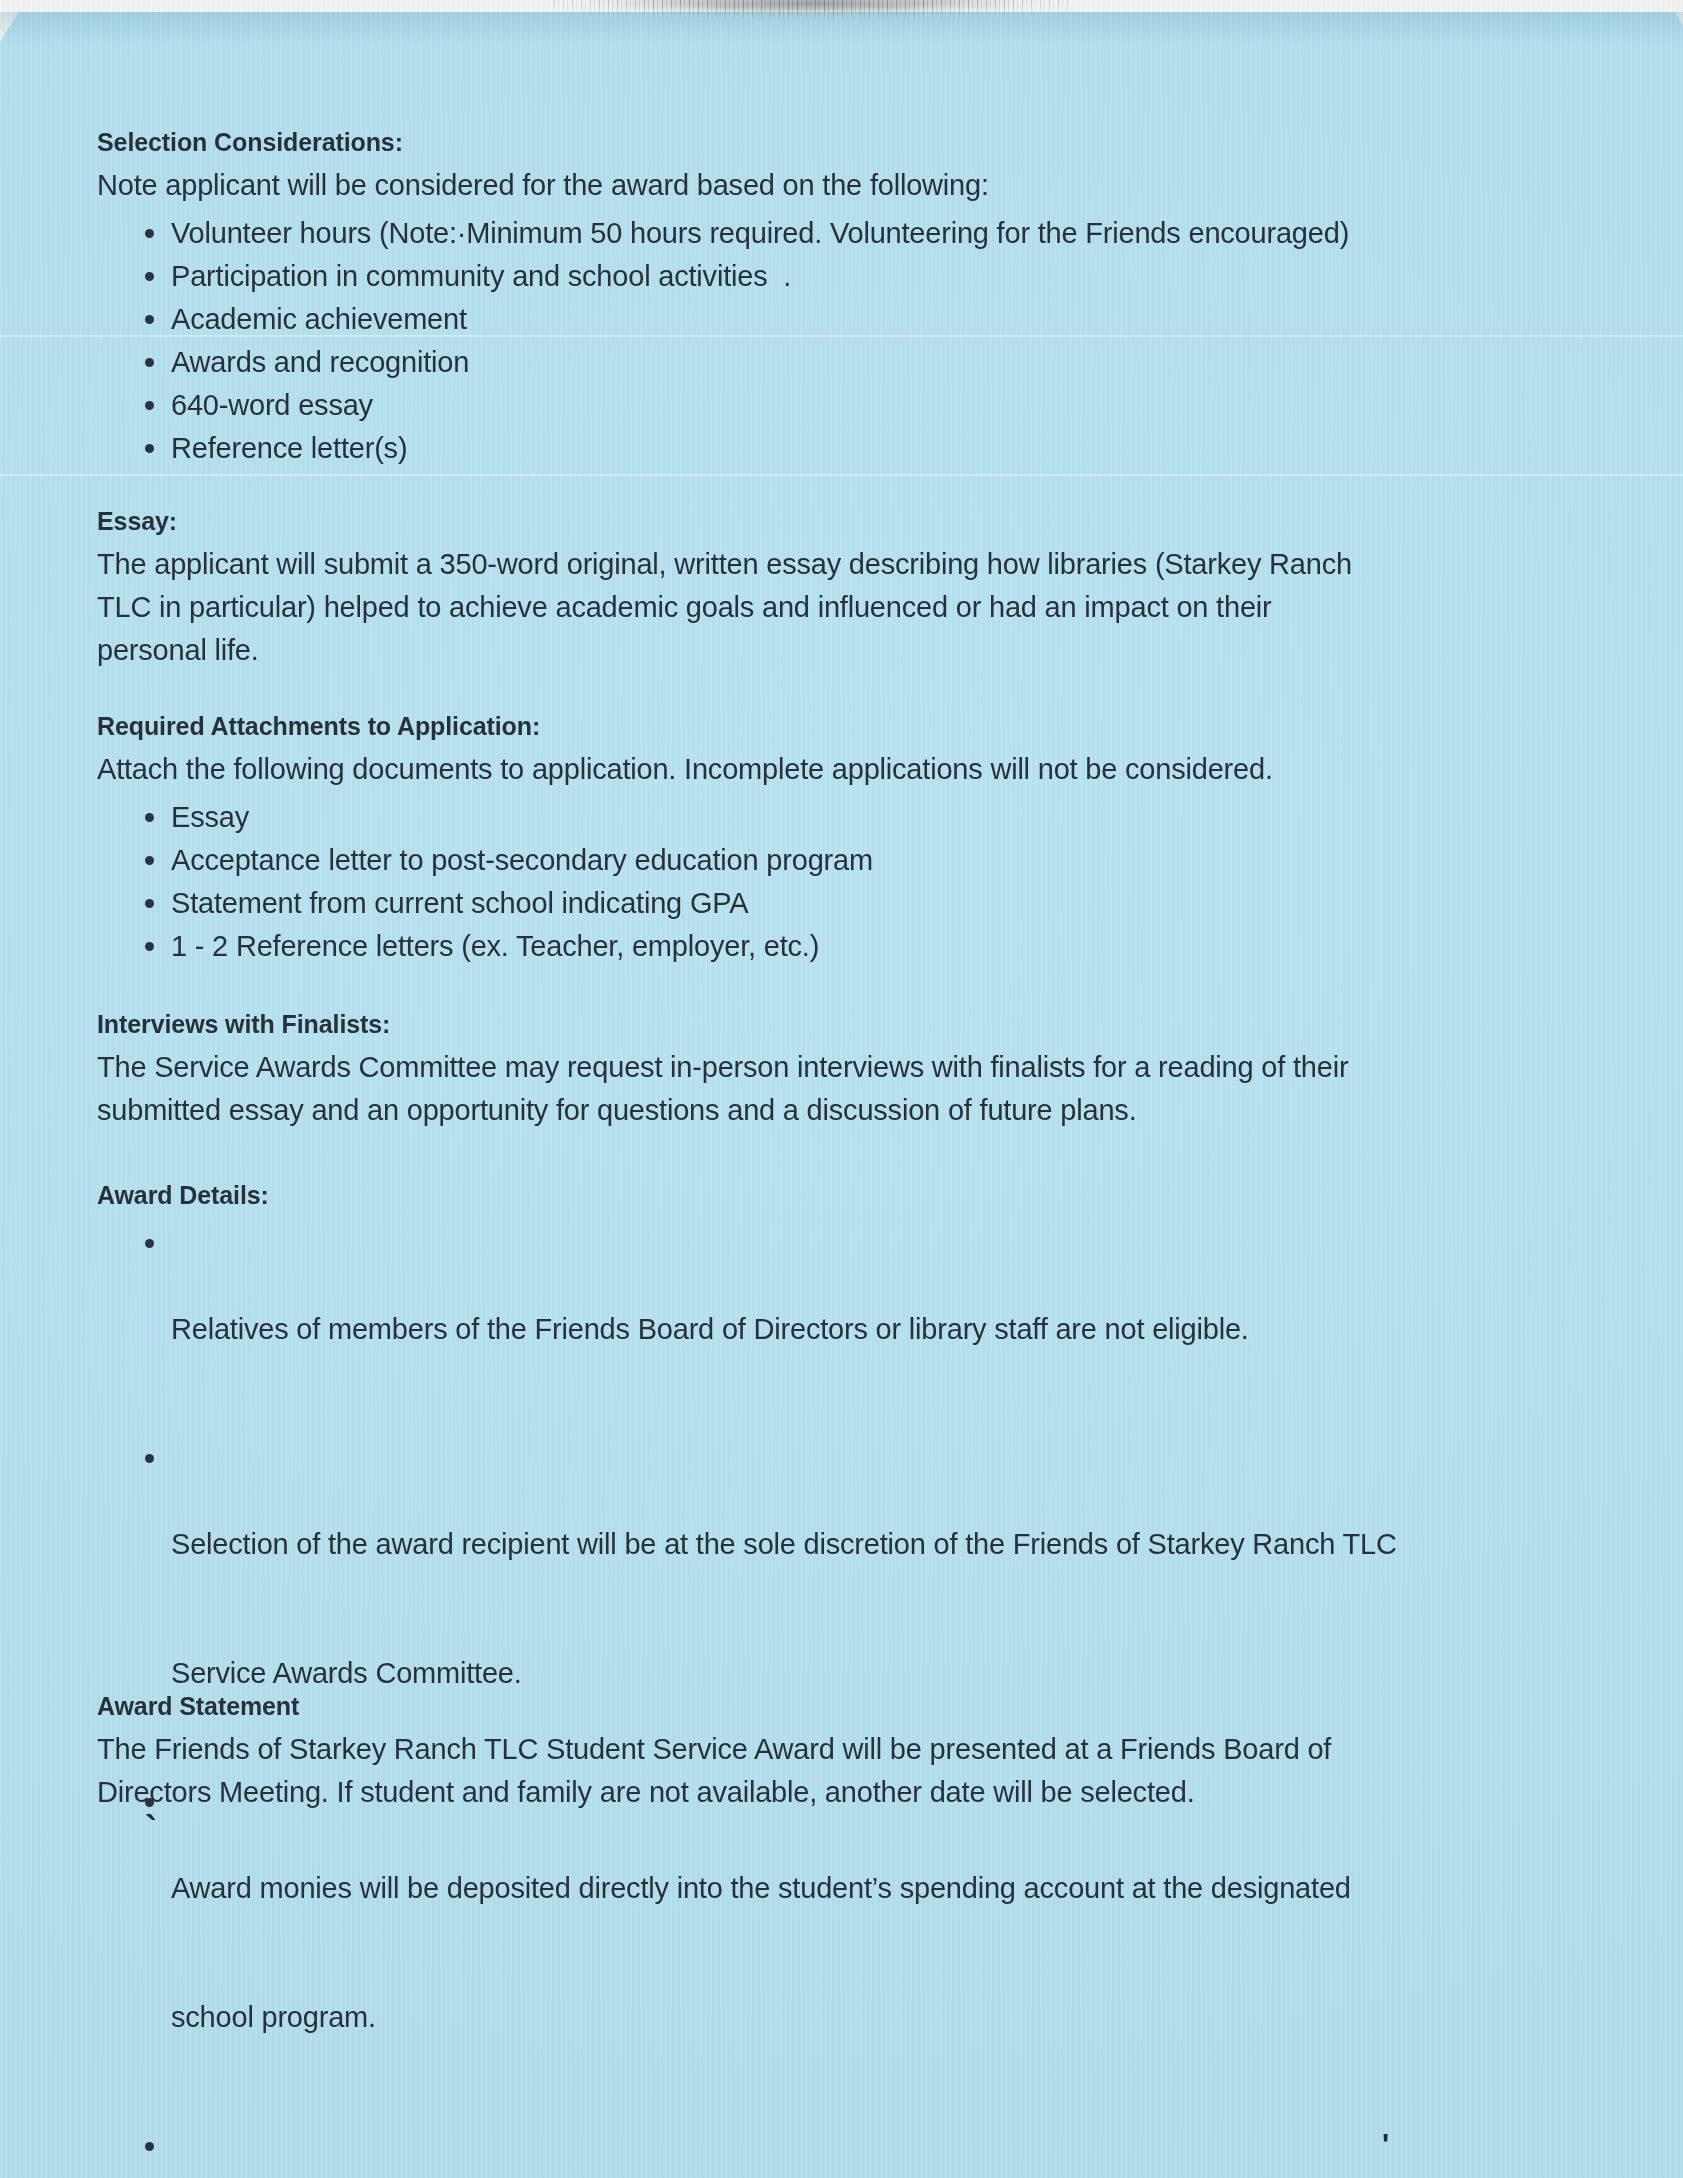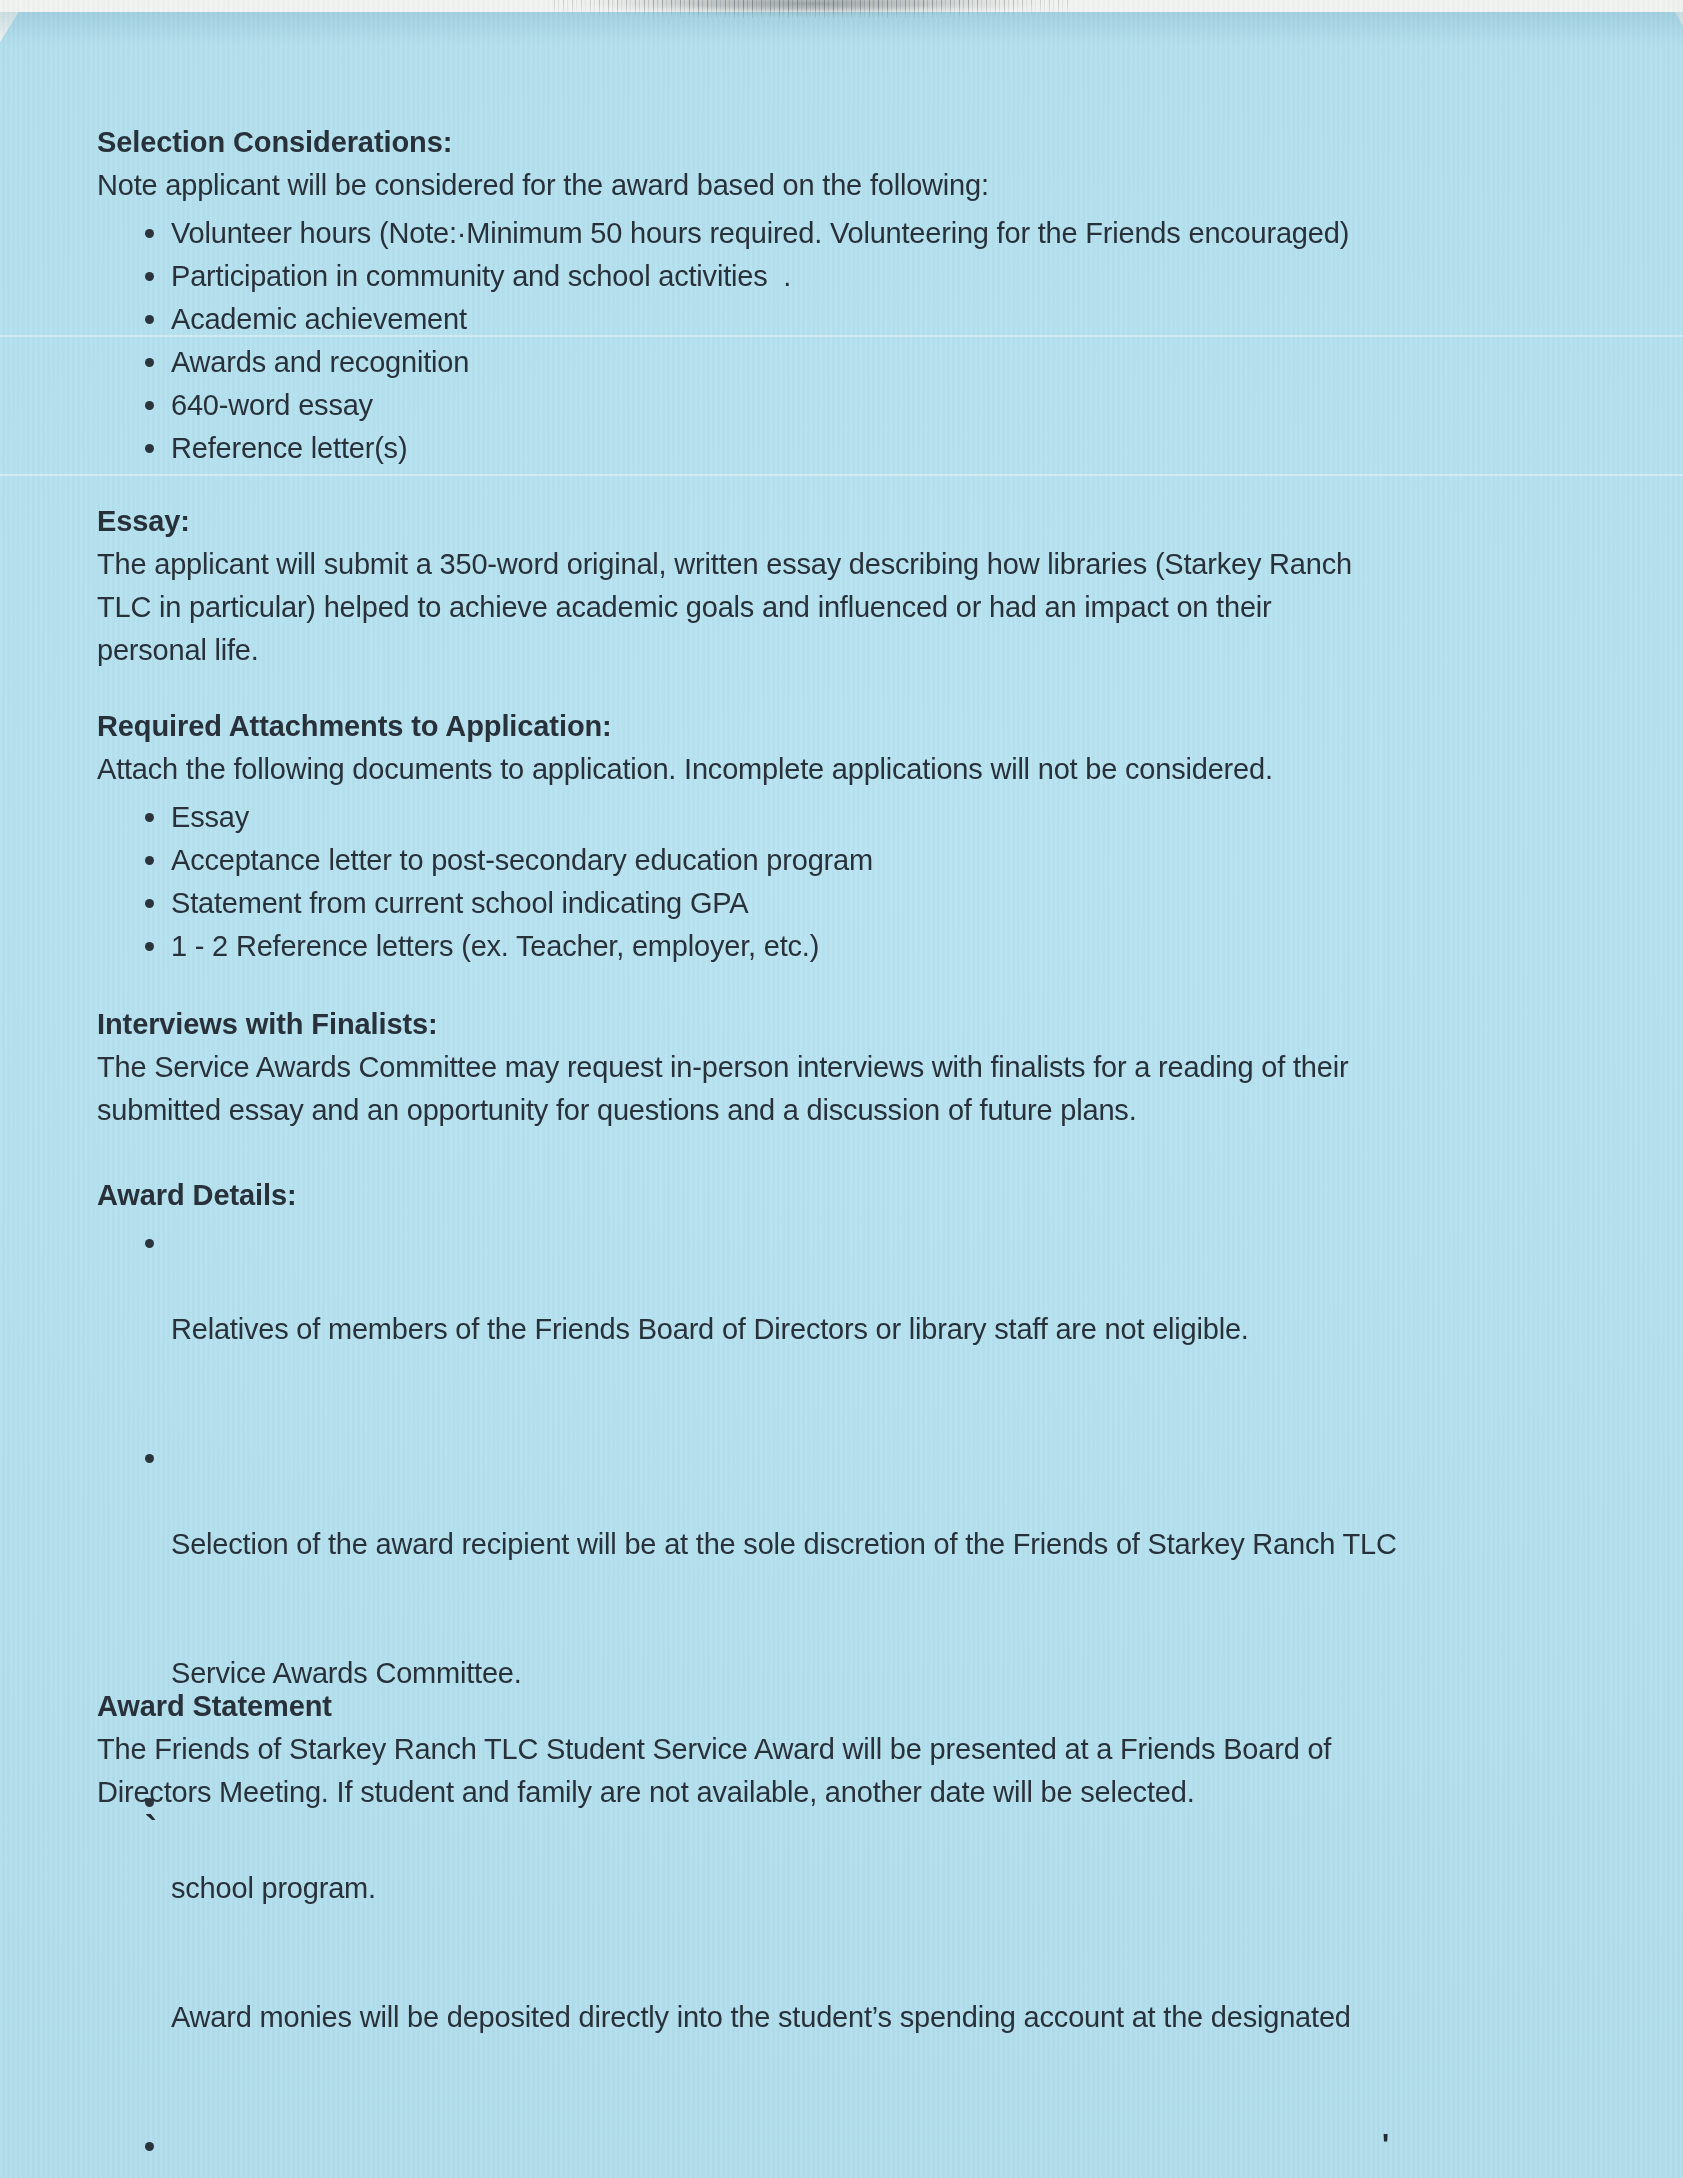--- a/index.html
+++ b/index.html
@@ -41,21 +41,21 @@
   .artifact.tick{left:1382px;top:2127px;font-size:30px;}
 
   
   .sec{position:absolute;left:97px;width:1487px;}
   .sec-selection{top:121px;}
   .sec-essay{top:500px;}
   .sec-attachments{top:705px;}
   .sec-interviews{top:1003px;}
   .sec-details{top:1174px;}
   .sec-ceremony{top:1685px;}
-  .heading{font-size:29px;line-height:43px;font-weight:700;margin:0;letter-spacing:-0.1px;}
+  .heading{font-size:25px;line-height:43px;font-weight:700;margin:0;letter-spacing:-0.1px;}
   .line{font-size:29px;line-height:43px;letter-spacing:-0.2px;white-space:pre;}
   ul{margin:5px;padding:0;list-style:none;}
   li{position:relative;padding-left:69px;font-size:29px;line-height:43px;letter-spacing:-0.2px;white-space:pre;}
   li::before{content:"";position:absolute;left:43px;top:17px;width:9px;height:9px;border-radius:50%;background:#2b343c;}
   li .line{padding-left:0;}
 </style>
 </head>
 <body>
 
 <div class="page">
@@ -110,22 +110,22 @@
     <h2 class="heading">Award Details:</h2>
     <ul>
       <li>
         <div class="line">Relatives of members of the Friends Board of Directors or library staff are not eligible.</div>
       </li>
       <li>
         <div class="line">Selection of the award recipient will be at the sole discretion of the Friends of Starkey Ranch TLC</div>
         <div class="line">Service Awards Committee.</div>
       </li>
       <li>
+        <div class="line">Award monies will be deposited directly into the student’s spending account at the designated</div>
         <div class="line">school program.</div>
-        <div class="line">Award monies will be deposited directly into the student’s spending account at the designated</div>
       </li>
       <li>
         
         
         
       </li>
 
     </ul>
   </div>
 

